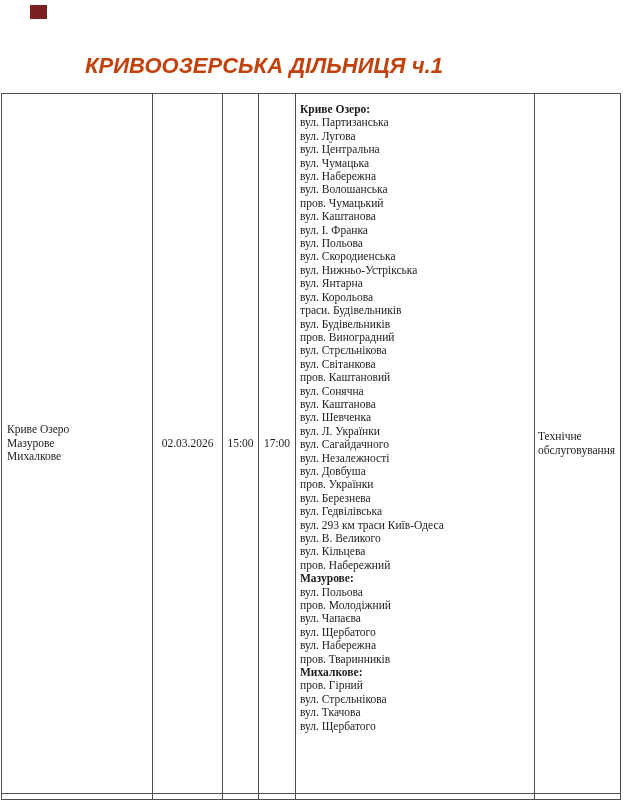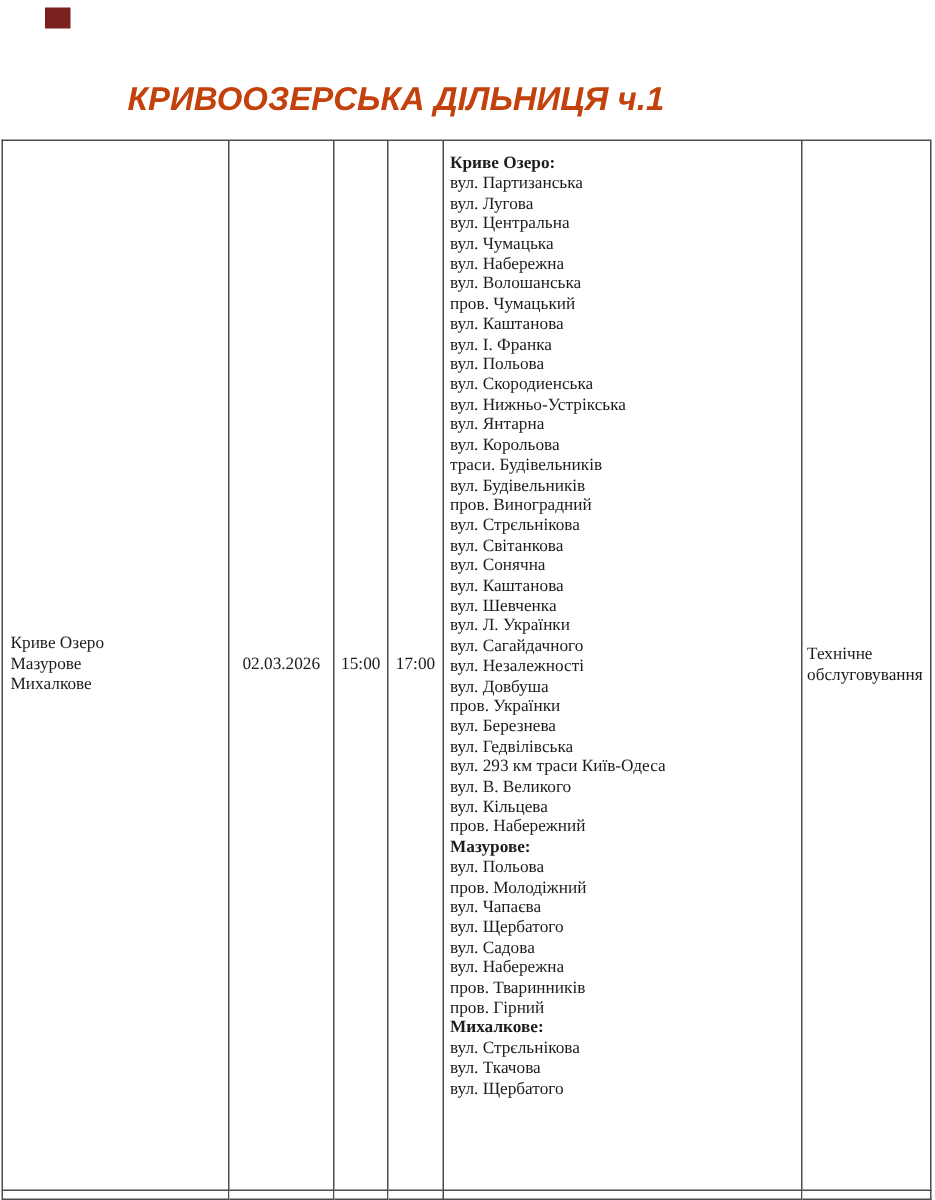--- a/index.html
+++ b/index.html
@@ -119,44 +119,44 @@
       <div class="street-line">вул. Польова</div>
       <div class="street-line">вул. Скородиенська</div>
       <div class="street-line">вул. Нижньо-Устрікська</div>
       <div class="street-line">вул. Янтарна</div>
       <div class="street-line">вул. Корольова</div>
       <div class="street-line">траси. Будівельників</div>
       <div class="street-line">вул. Будівельників</div>
       <div class="street-line">пров. Виноградний</div>
       <div class="street-line">вул. Стрєльнікова</div>
       <div class="street-line">вул. Світанкова</div>
+      <div class="street-line">пров. Каштановий</div>
       <div class="street-line">вул. Сонячна</div>
       <div class="street-line">вул. Каштанова</div>
       <div class="street-line">вул. Шевченка</div>
       <div class="street-line">вул. Л. Українки</div>
       <div class="street-line">вул. Сагайдачного</div>
       <div class="street-line">вул. Незалежності</div>
       <div class="street-line">вул. Довбуша</div>
       <div class="street-line">пров. Українки</div>
       <div class="street-line">вул. Березнева</div>
       <div class="street-line">вул. Гедвілівська</div>
       <div class="street-line">вул. 293 км траси Київ-Одеса</div>
       <div class="street-line">вул. В. Великого</div>
       <div class="street-line">вул. Кільцева</div>
       <div class="street-line">пров. Набережний</div>
       <div class="street-line bold">Мазурове:</div>
       <div class="street-line">вул. Польова</div>
       <div class="street-line">пров. Молодіжний</div>
       <div class="street-line">вул. Чапаєва</div>
       <div class="street-line">вул. Щербатого</div>
-      <div class="street-line">вул. Садова</div>
       <div class="street-line">вул. Набережна</div>
       <div class="street-line">пров. Тваринників</div>
+      <div class="street-line bold">Михалкове:</div>
       <div class="street-line">пров. Гірний</div>
-      <div class="street-line bold">Михалкове:</div>
       <div class="street-line">вул. Стрєльнікова</div>
       <div class="street-line">вул. Ткачова</div>
       <div class="street-line">вул. Щербатого</div>
     </div>
   <div class="cell center-v worktype-cell">
     <div>Технічне</div>
     <div>обслуговування</div>
   </div>
 
   <div class="cell empty-cell"></div>

